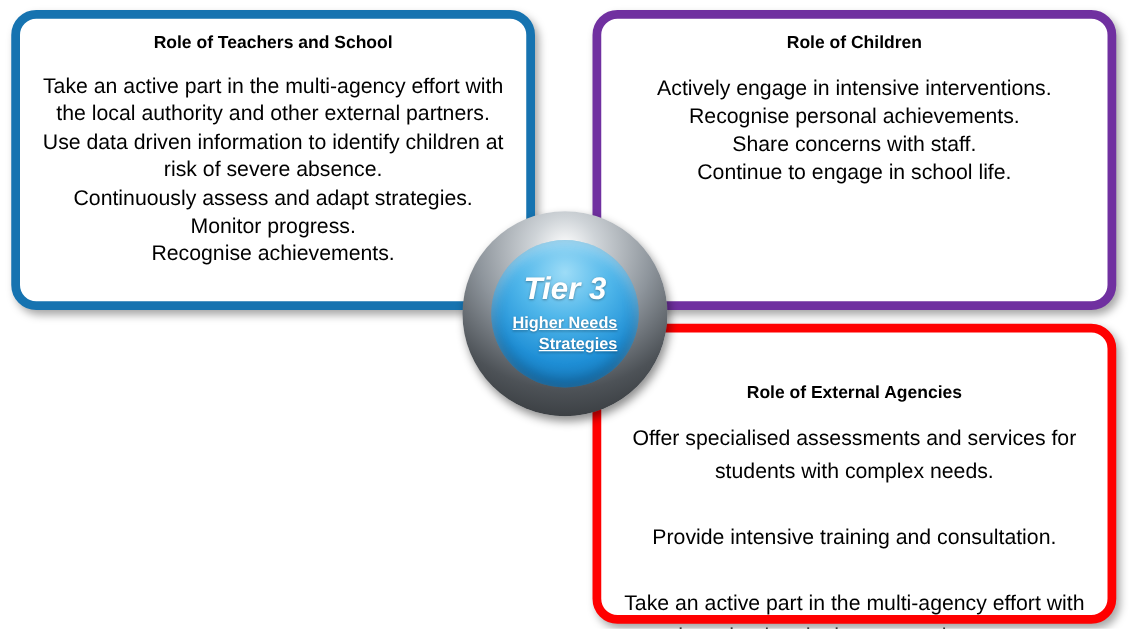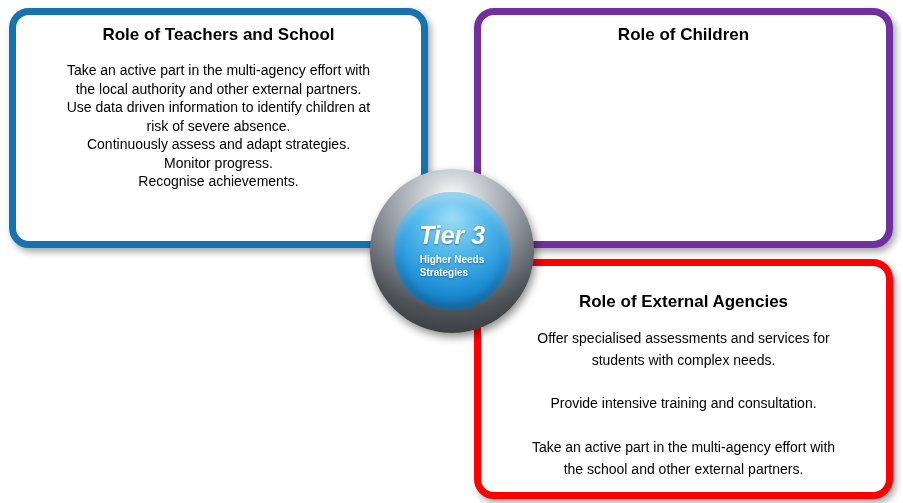--- a/index.html
+++ b/index.html
@@ -27,29 +27,29 @@
     border-radius: 18px;
     box-shadow: 3px 4px 7px rgba(0,0,0,0.35);
     display: flex;
     flex-direction: column;
     align-items: center;
     padding: 10px 14px 8px 14px;
   }
 
   .quad-title {
     font-weight: bold;
-    font-size: 17px;
+    font-size: 14px;
     color: #000000;
     text-align: center;
     line-height: 1.2;
     margin-bottom: 14px;
   }
 
   .quad-body {
-    font-size: 14px;
+    font-size: 17px;
     color: #000000;
     text-align: center;
     line-height: 1.32;
     white-space: pre-line;
   }
 
   
   #quad-teachers {
     left: 9px;
     top: 8px;
@@ -88,21 +88,21 @@
   
   #quad-agencies {
     left: 474px;
     top: 259px;
     width: 419px;
     height: 240px;
     border-width: 7px;
     border-color: #ff0000;
     border-radius: 20px;
   }
-  #quad-agencies .quad-title { margin-top: 16px; margin-bottom: 16px; }
+  #quad-agencies .quad-title { margin-top: 29px; margin-bottom: 16px; }
   #quad-agencies .quad-body { line-height: 1.55; }
 
   
   #center-badge {
     position: absolute;
     left: 370px;
     top: 169px;
     width: 164px;
     height: 164px;
     border-radius: 50%;
@@ -129,46 +129,51 @@
   }
   #center-title {
     font-size: 25px;
     font-weight: bold;
     line-height: 1;
     margin-bottom: 6px;
     text-shadow: 0 1px 2px rgba(0,0,0,0.35);
     font-style: italic;
   }
   #center-sub {
-    font-size: 10px;
+    font-size: 13px;
     font-weight: bold;
-    text-align: left;
+    text-align: right;
     line-height: 1.25;
     white-space: pre-line;
     text-shadow: 0 1px 2px rgba(0,0,0,0.35);
+    text-decoration: underline;
   }
 </style>
 </head>
 <body>
 
 <div id="diagram">
 
   <div class="quad" id="quad-teachers">
     <div class="quad-title">Role of Teachers and School</div>
     <div class="quad-body">Take an active part in the multi-agency effort with
 the local authority and other external partners.
 Use data driven information to identify children at
 risk of severe absence.
 Continuously assess and adapt strategies.
 Monitor progress.
 Recognise achievements.</div>
   </div>
 
   <div class="quad" id="quad-children">
     <div class="quad-title">Role of Children</div>
+    <div class="quad-body">Actively engage in intensive interventions.
+Recognise personal achievements.
+Share concerns with staff.
+Continue to engage in school life.</div>
   </div>
 
 
   <div class="quad" id="quad-agencies">
     <div class="quad-title">Role of External Agencies</div>
     <div class="quad-body">Offer specialised assessments and services for
 students with complex needs.
 
 Provide intensive training and consultation.
 

